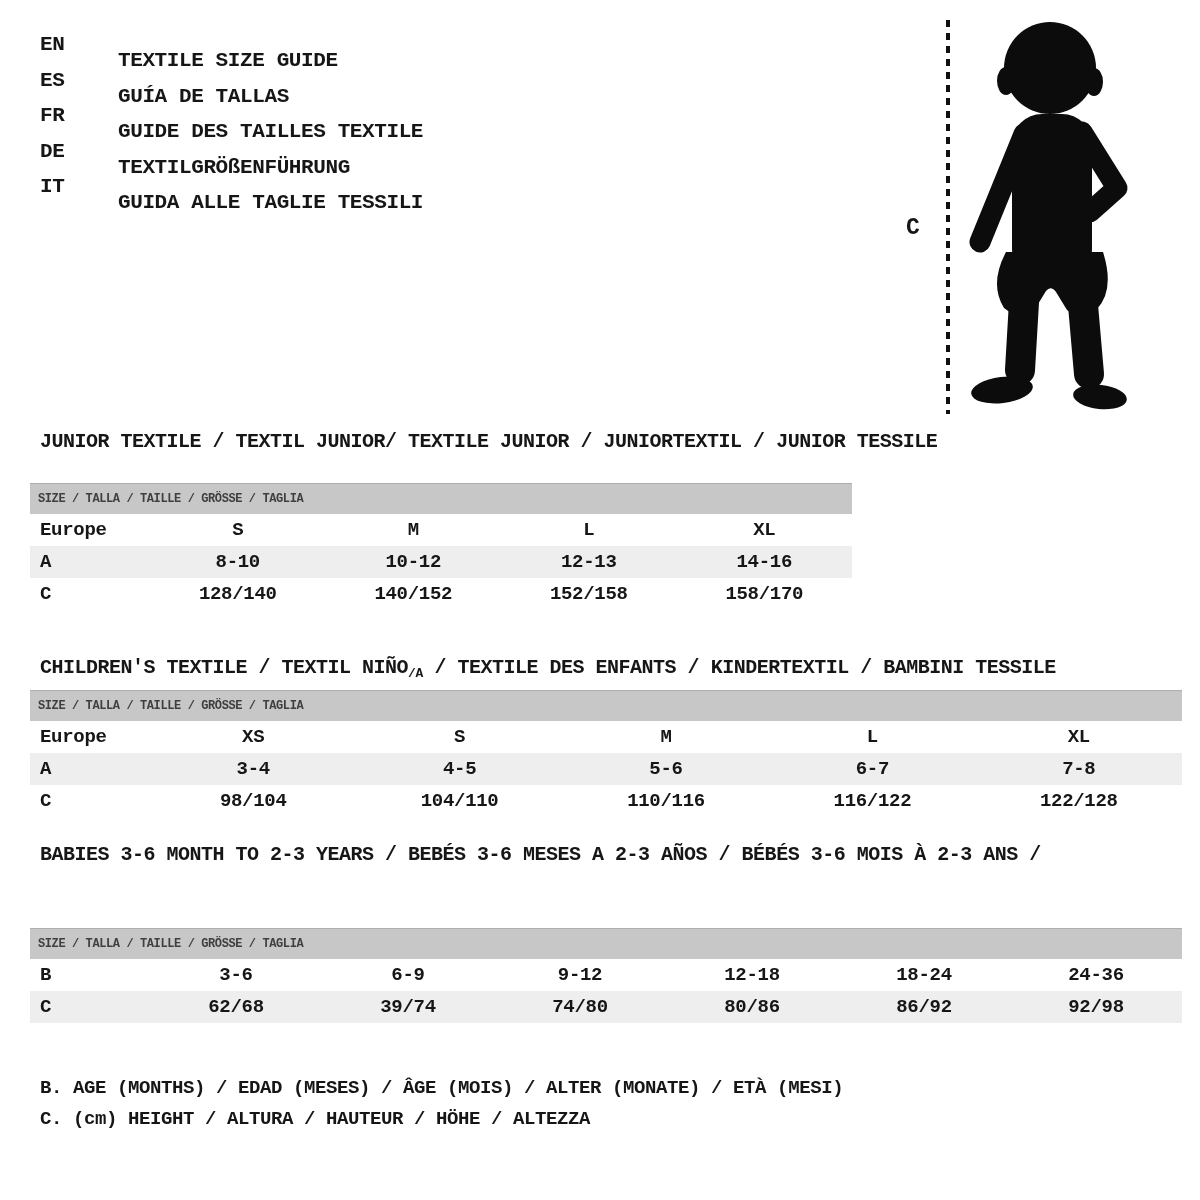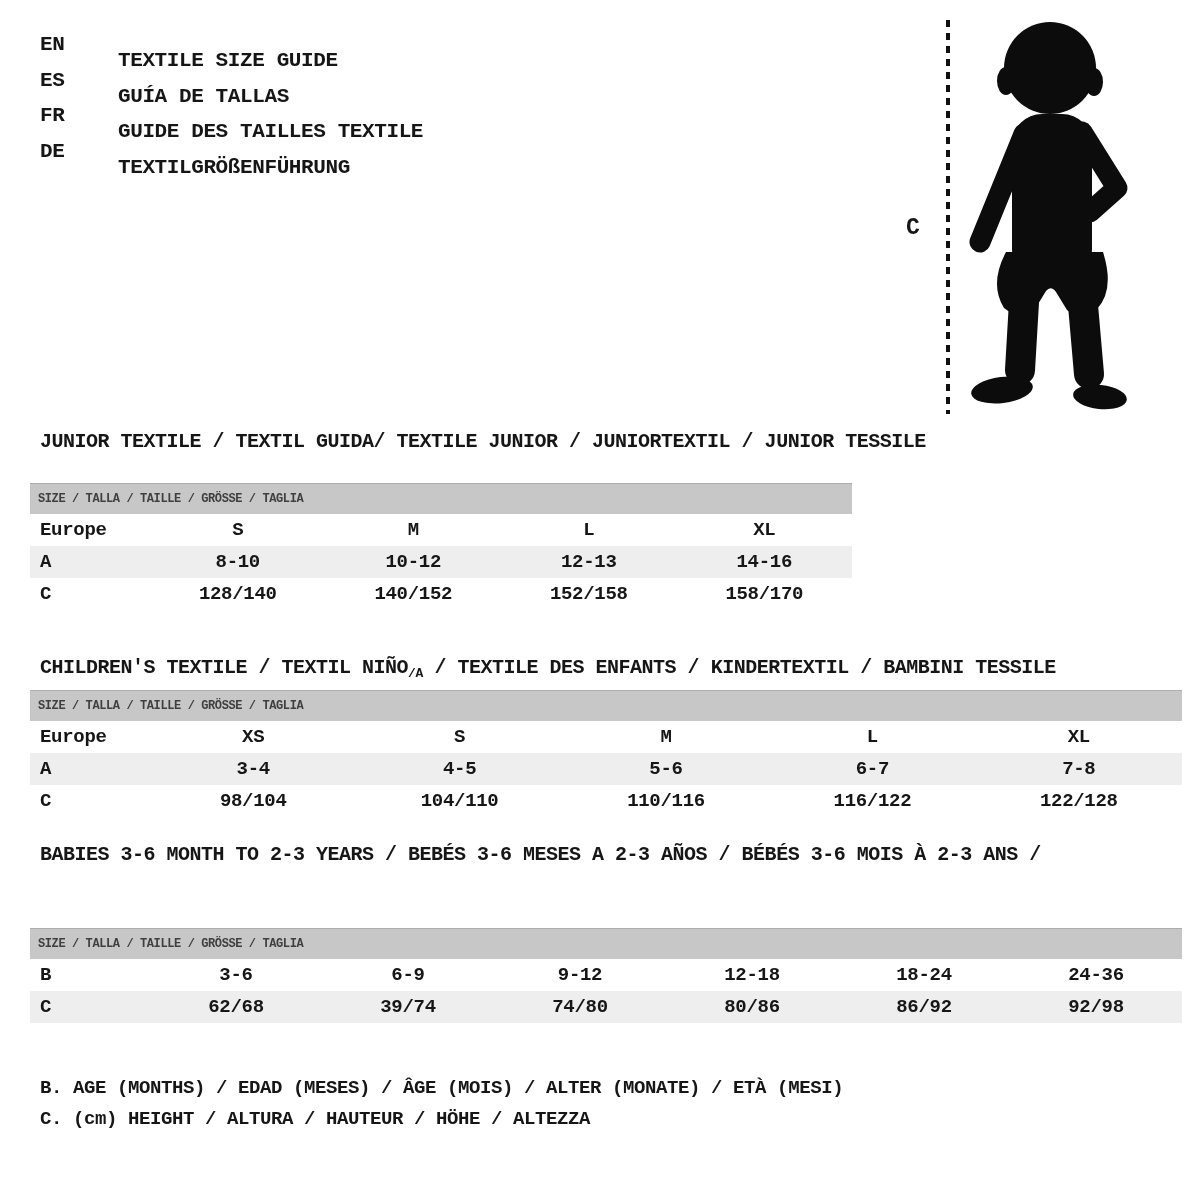--- a/index.html
+++ b/index.html
@@ -61,41 +61,45 @@
       <span class="lang-title">GUÍA DE TALLAS</span>
     </div>
     <div class="lang-row">
       <span class="lang-code">FR</span>
       <span class="lang-title">GUIDE DES TAILLES TEXTILE</span>
     </div>
     <div class="lang-row">
       <span class="lang-code">DE</span>
       <span class="lang-title">TEXTILGRÖßENFÜHRUNG</span>
     </div>
+    <div class="lang-row">
+      <span class="lang-code">IT</span>
+      <span class="lang-title">GUIDA ALLE TAGLIE TESSILI</span>
+    </div>
   </div>
 
   <div class="dashed-line"></div>
   <div class="measure-label">C</div>
   <svg class="toddler" viewBox="0 0 178 400" aria-hidden="true">
     <g fill="#0c0c0c" stroke="none">
       <circle cx="88" cy="50" r="46"></circle>
       <ellipse cx="44" cy="63" rx="9" ry="14"></ellipse>
       <ellipse cx="132" cy="64" rx="9" ry="14"></ellipse>
       <rect x="50" y="96" width="80" height="165" rx="30"></rect>
       <line x1="62" y1="116" x2="18" y2="224" stroke="#0c0c0c" stroke-width="21" stroke-linecap="round"></line>
       <path d="M 120 114 L 155 170 L 128 194" fill="none" stroke="#0c0c0c" stroke-width="21" stroke-linecap="round" stroke-linejoin="round"></path>
       <path d="M 44 234 Q 27 266 42 290 Q 58 303 73 291 L 84 273 Q 89 267 94 274 L 105 292 Q 119 304 135 291 Q 153 272 141 234 Z"></path>
       <line x1="62" y1="284" x2="58" y2="352" stroke="#0c0c0c" stroke-width="30" stroke-linecap="round"></line>
       <line x1="121" y1="287" x2="127" y2="356" stroke="#0c0c0c" stroke-width="30" stroke-linecap="round"></line>
       <ellipse cx="40" cy="372" rx="31" ry="13" transform="rotate(-7 40 372)"></ellipse>
       <ellipse cx="138" cy="379" rx="27" ry="12" transform="rotate(6 138 379)"></ellipse>
     </g>
   </svg>
 
-  <div class="section-title" style="left:40px; top:430px;">JUNIOR TEXTILE / TEXTIL GUIDA/ TEXTILE JUNIOR / JUNIORTEXTIL / JUNIOR TESSILE</div>
+  <div class="section-title" style="left:40px; top:430px;">JUNIOR TEXTILE / TEXTIL JUNIOR/ TEXTILE JUNIOR / JUNIORTEXTIL / JUNIOR TESSILE</div>
   <div class="size-table" style="left:30px; top:483px; width:822px;">
     <div class="st-header">SIZE / TALLA / TAILLE / GRÖSSE / TAGLIA</div>
     <div class="st-row cols4">
       <span class="st-label">Europe</span>
       <span class="st-val">S</span>
       <span class="st-val">M</span>
       <span class="st-val">L</span>
       <span class="st-val">XL</span>
     </div>
     <div class="st-row cols4 shaded">

